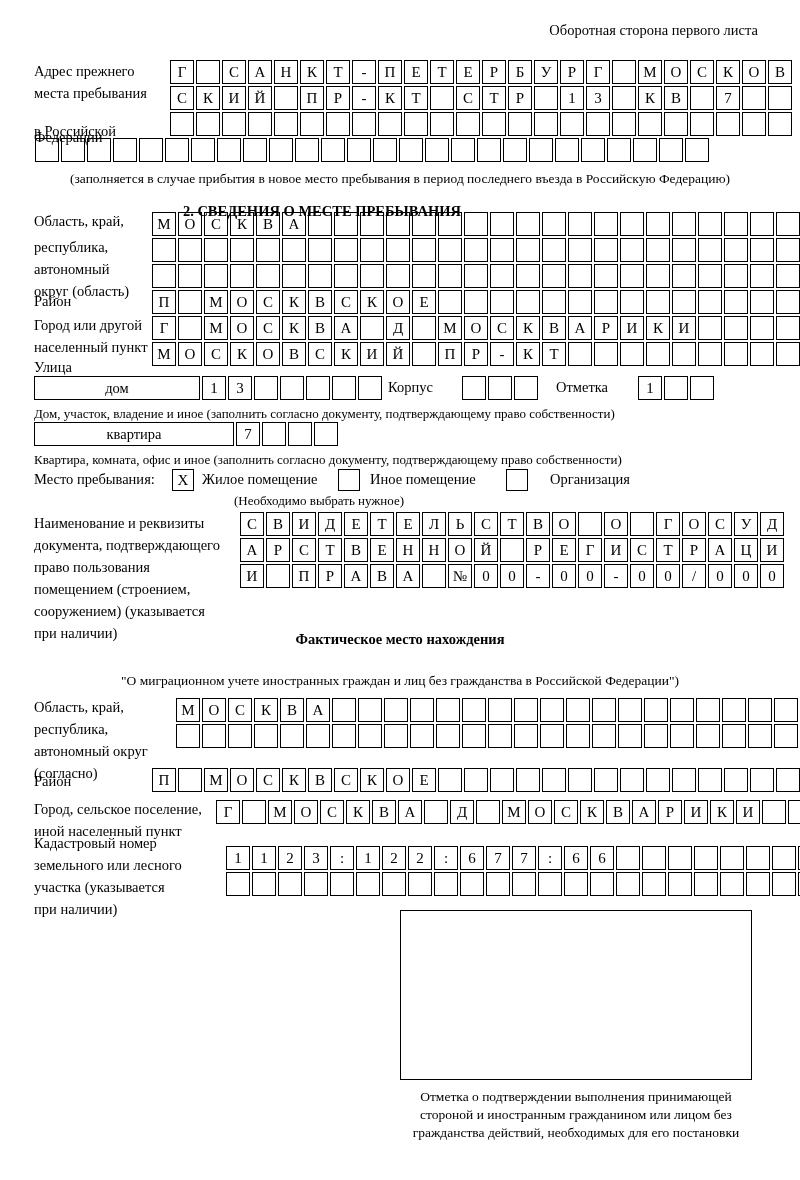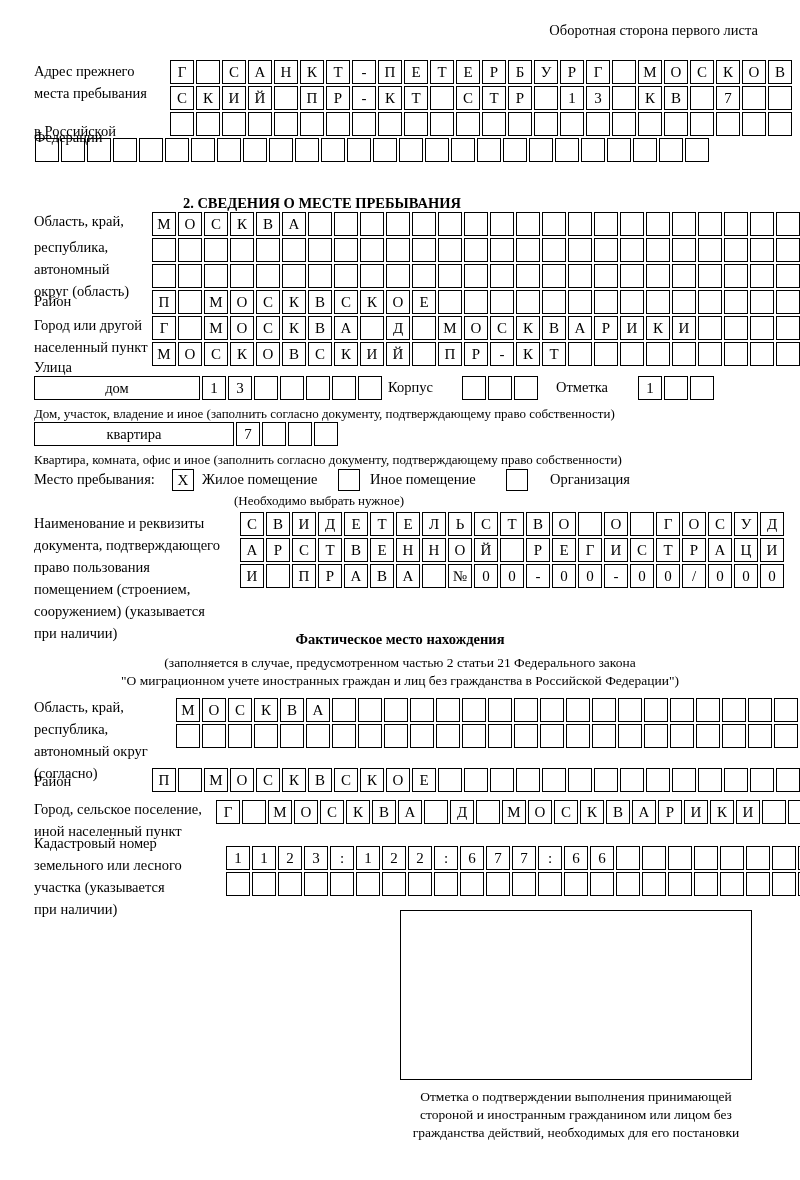--- a/index.html
+++ b/index.html
@@ -204,22 +204,23 @@
       <div class="cell" style="width: 24px; height: 24px; line-height: 22px;"></div>
       <div class="cell" style="width: 24px; height: 24px; line-height: 22px;"></div>
       <div class="cell" style="width: 24px; height: 24px; line-height: 22px;"></div>
       <div class="cell" style="width: 24px; height: 24px; line-height: 22px;"></div>
       <div class="cell" style="width: 24px; height: 24px; line-height: 22px;"></div>
       <div class="cell" style="width: 24px; height: 24px; line-height: 22px;"></div>
       <div class="cell" style="width: 24px; height: 24px; line-height: 22px;"></div>
       <div class="cell" style="width: 24px; height: 24px; line-height: 22px;"></div>
     </div>
 
-
-  <div class="lbl-c bold" style="left:0px; top:194px; width:644px;">2. СВЕДЕНИЯ О МЕСТЕ ПРЕБЫВАНИЯ</div>
+  <div class="footnote" style="left:40px; top:170px; width:720px;">(заполняется в случае прибытия в новое место пребывания в период последнего въезда в Российскую Федерацию)</div>
+
+  <div class="lbl-c bold" style="left:0px; top:202px; width:644px;">2. СВЕДЕНИЯ О МЕСТЕ ПРЕБЫВАНИЯ</div>
 
   <div class="lbl" style="left:34px; top:212px;">Область, край,</div>
   <div class="lbl" style="left:34px; top:238px;">республика,</div>
   <div class="lbl" style="left:34px; top:260px;">автономный</div>
   <div class="lbl" style="left:34px; top:282px;">округ (область)</div>
 
   <div class="cellrow" id="s2-reg1" style="left:152px; top:212px;">
       <div class="cell" style="width: 24px; height: 24px; line-height: 22px;">М</div>
       <div class="cell" style="width: 24px; height: 24px; line-height: 22px;">О</div>
       <div class="cell" style="width: 24px; height: 24px; line-height: 22px;">С</div>
@@ -503,21 +504,20 @@
       <div class="cell" style="width: 24px; height: 24px; line-height: 22px;">-</div>
       <div class="cell" style="width: 24px; height: 24px; line-height: 22px;">0</div>
       <div class="cell" style="width: 24px; height: 24px; line-height: 22px;">0</div>
       <div class="cell" style="width: 24px; height: 24px; line-height: 22px;">/</div>
       <div class="cell" style="width: 24px; height: 24px; line-height: 22px;">0</div>
       <div class="cell" style="width: 24px; height: 24px; line-height: 22px;">0</div>
       <div class="cell" style="width: 24px; height: 24px; line-height: 22px;">0</div>
     </div>
 
   <div class="lbl-c bold" style="left:0px; top:630px; width:800px;">Фактическое место нахождения</div>
-  <div class="footnote" style="left:40px; top:654px; width:720px;">(заполняется в случае, предусмотренном частью 2 статьи 21 Федерального закона</div>
   <div class="footnote" style="left:40px; top:672px; width:720px;">"О миграционном учете иностранных граждан и лиц без гражданства в Российской Федерации")</div>
 
   <div class="lbl" style="left:34px; top:698px;">Область, край,</div>
   <div class="lbl" style="left:34px; top:720px;">республика,</div>
   <div class="lbl" style="left:34px; top:742px;">автономный округ</div>
   <div class="lbl" style="left:34px; top:764px;">(согласно)</div>
 
   <div class="cellrow" id="al-reg1" style="left:176px; top:698px;">
       <div class="cell" style="width: 24px; height: 24px; line-height: 22px;">М</div>
       <div class="cell" style="width: 24px; height: 24px; line-height: 22px;">О</div>

